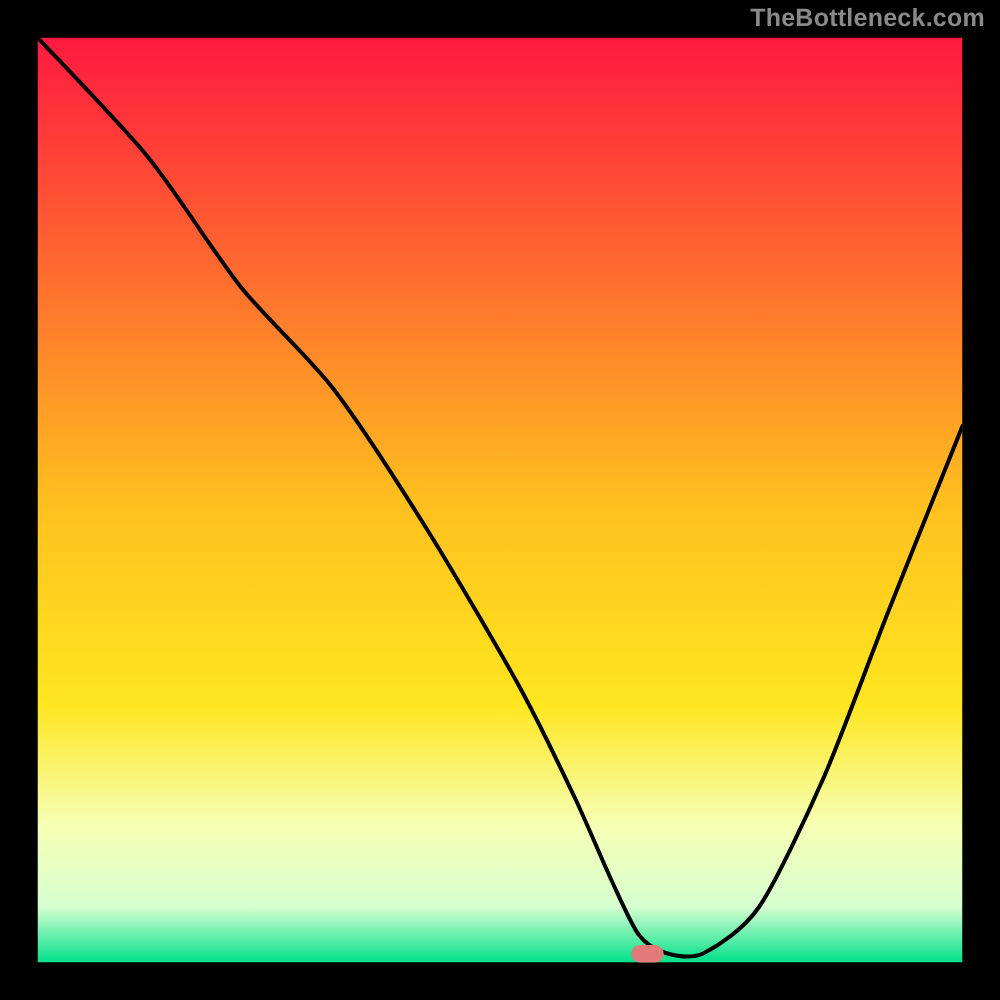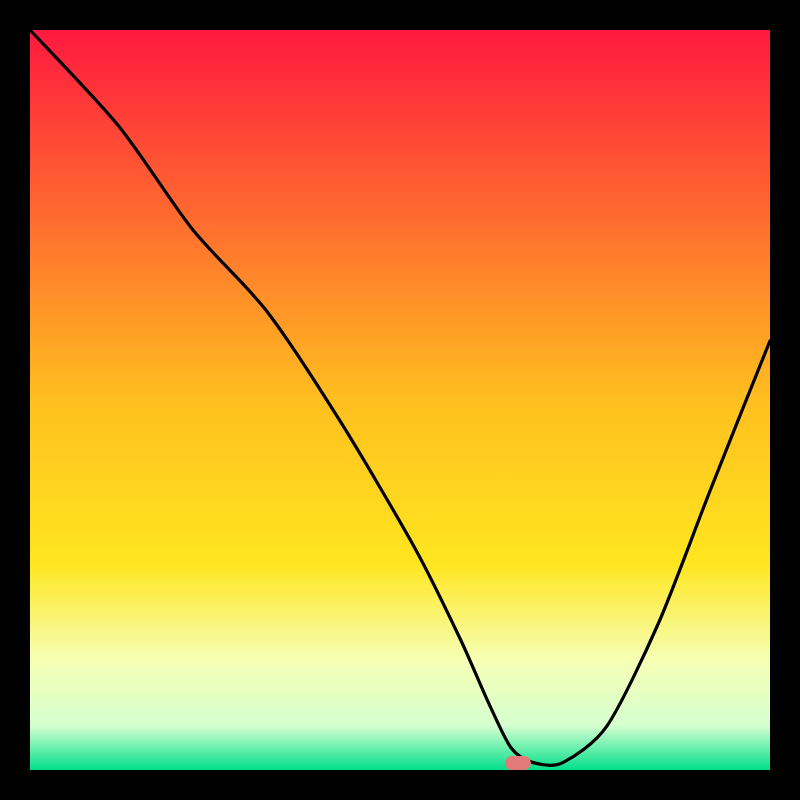--- a/index.html
+++ b/index.html
@@ -44,20 +44,21 @@
     z-index: 3;
   }
   svg {
     display: block;
   }
 </style>
 </head>
 <body>
 
 <div class="container">
+  <div class="watermark">TheBottleneck.com</div>
   <div class="plot-area">
     <svg id="chart-svg" width="740" height="740" viewBox="0 0 740 740">
       <defs>
         <linearGradient id="bg-grad" x1="0" y1="0" x2="0" y2="1">
             <stop offset="0%" stop-color="#ff193f"></stop>
             <stop offset="25%" stop-color="#ff6a2f"></stop>
             <stop offset="50%" stop-color="#ffbf1f"></stop>
             <stop offset="72%" stop-color="#ffe61f"></stop>
             <stop offset="85%" stop-color="#f6ffb3"></stop>
             <stop offset="94%" stop-color="#d6ffd0"></stop>

